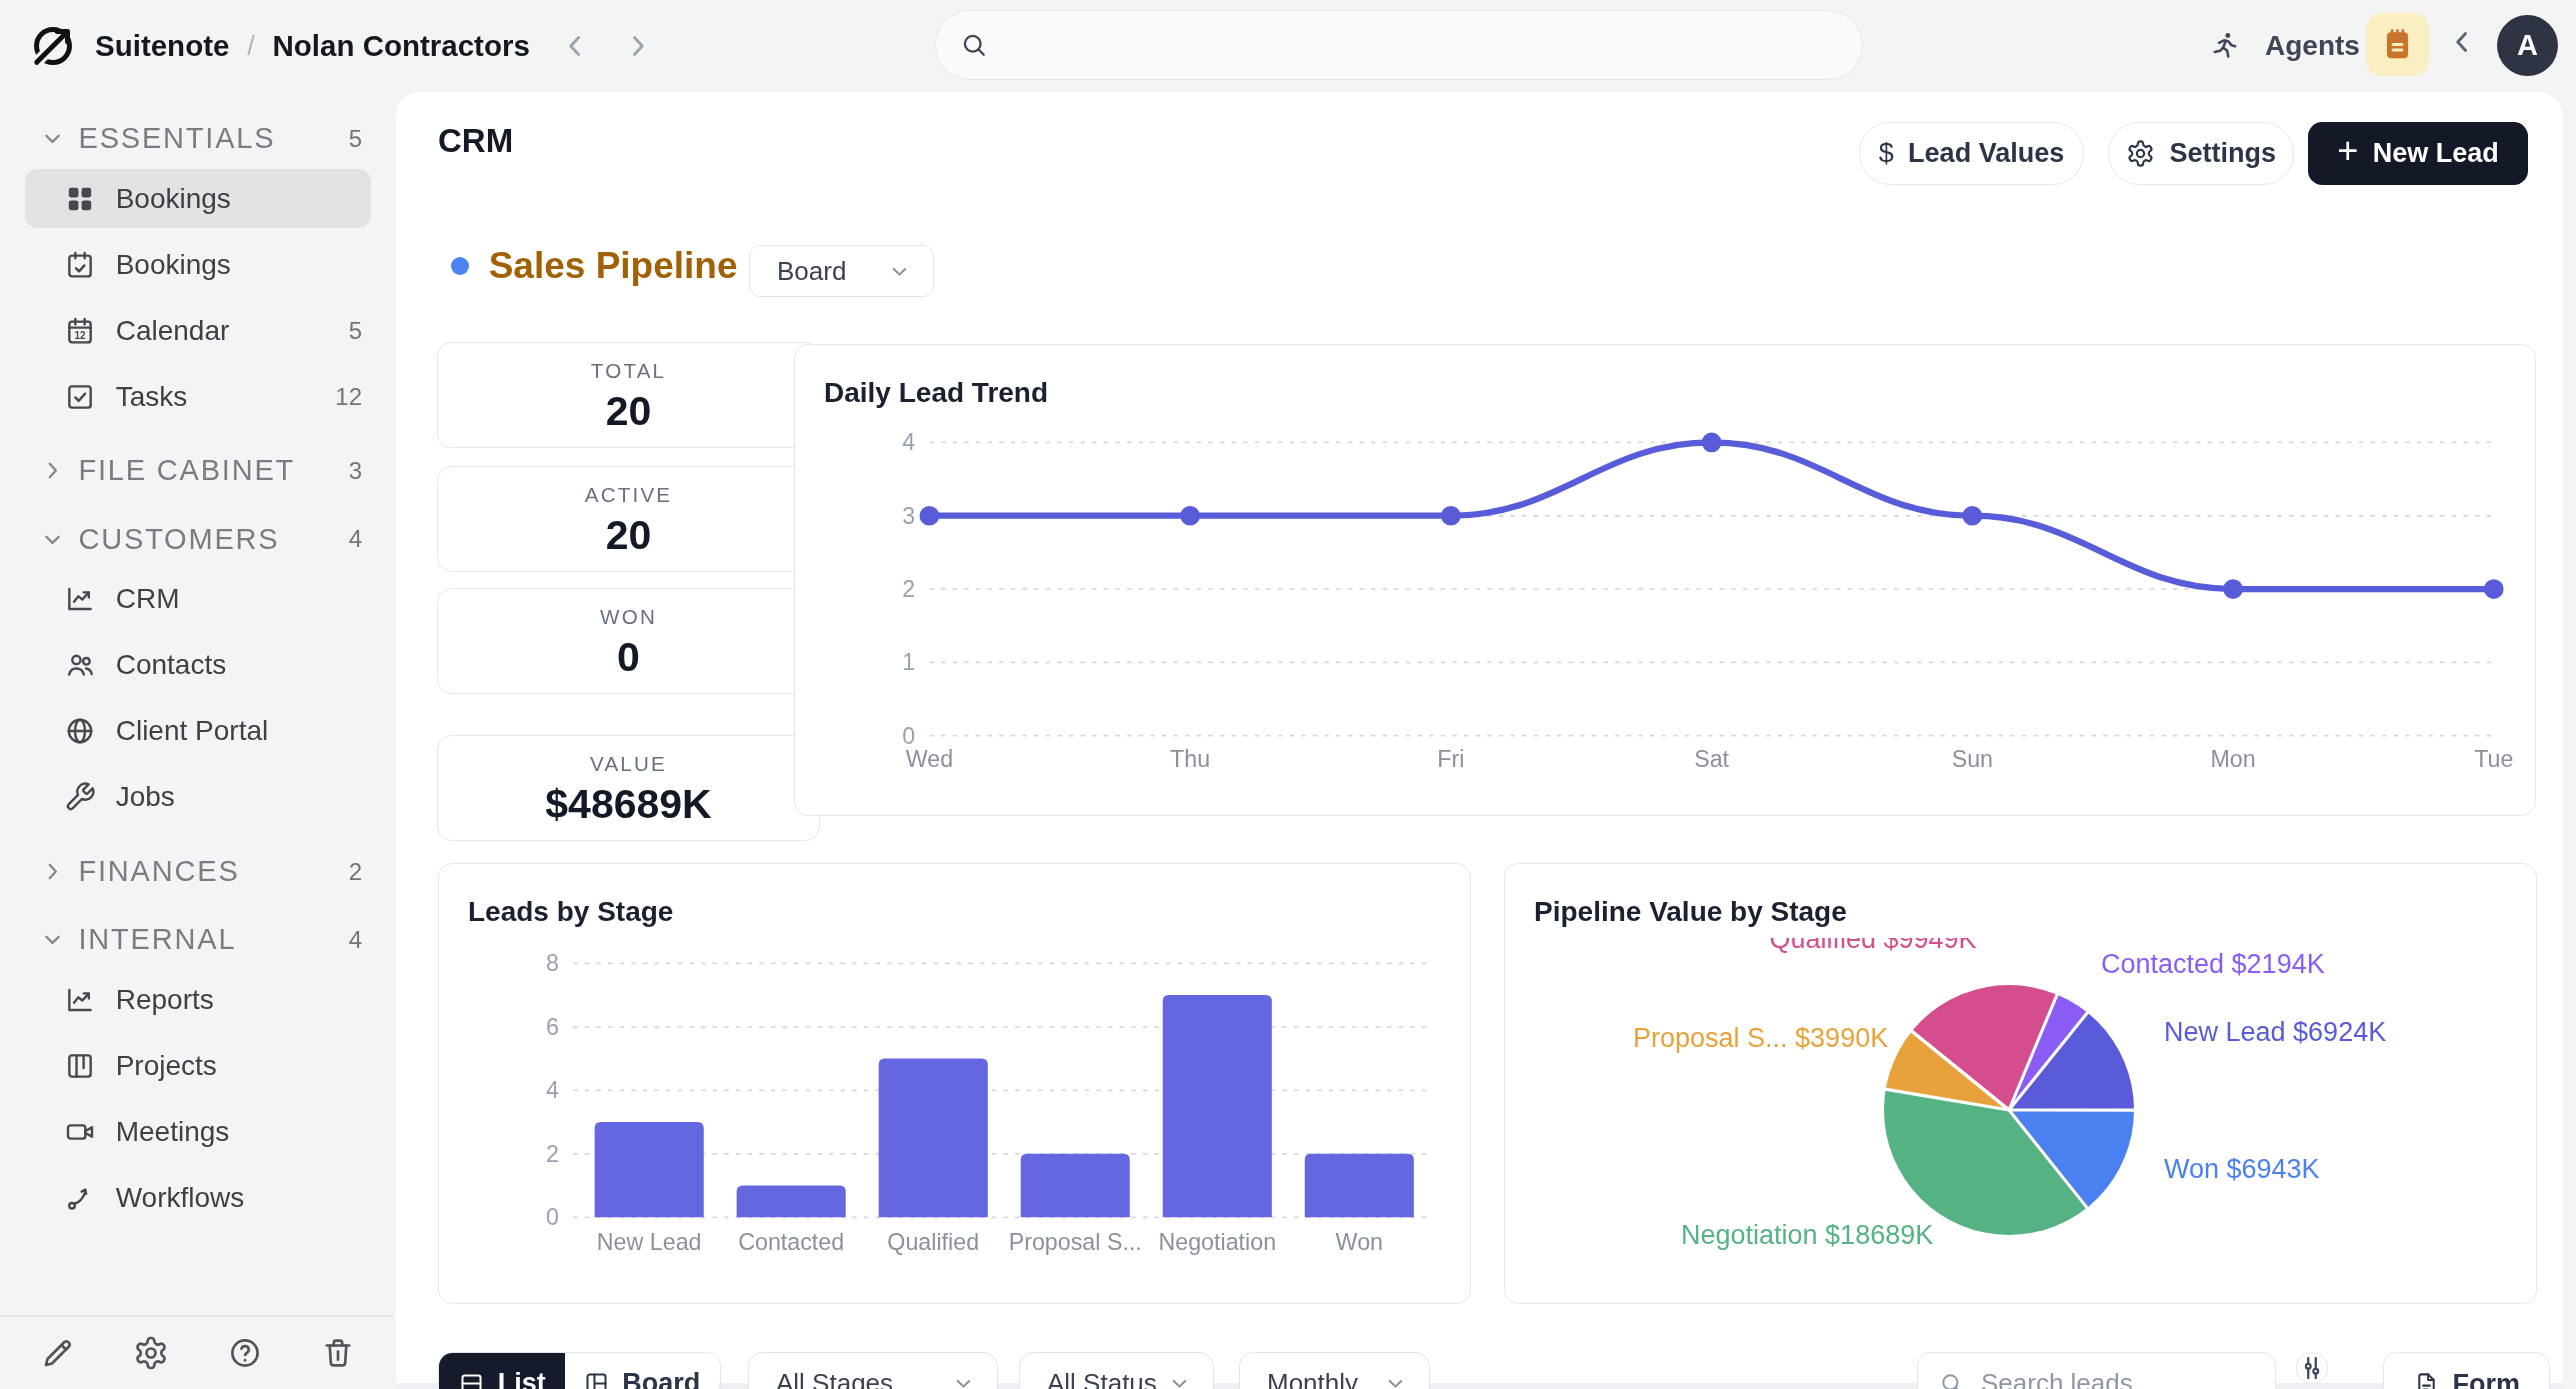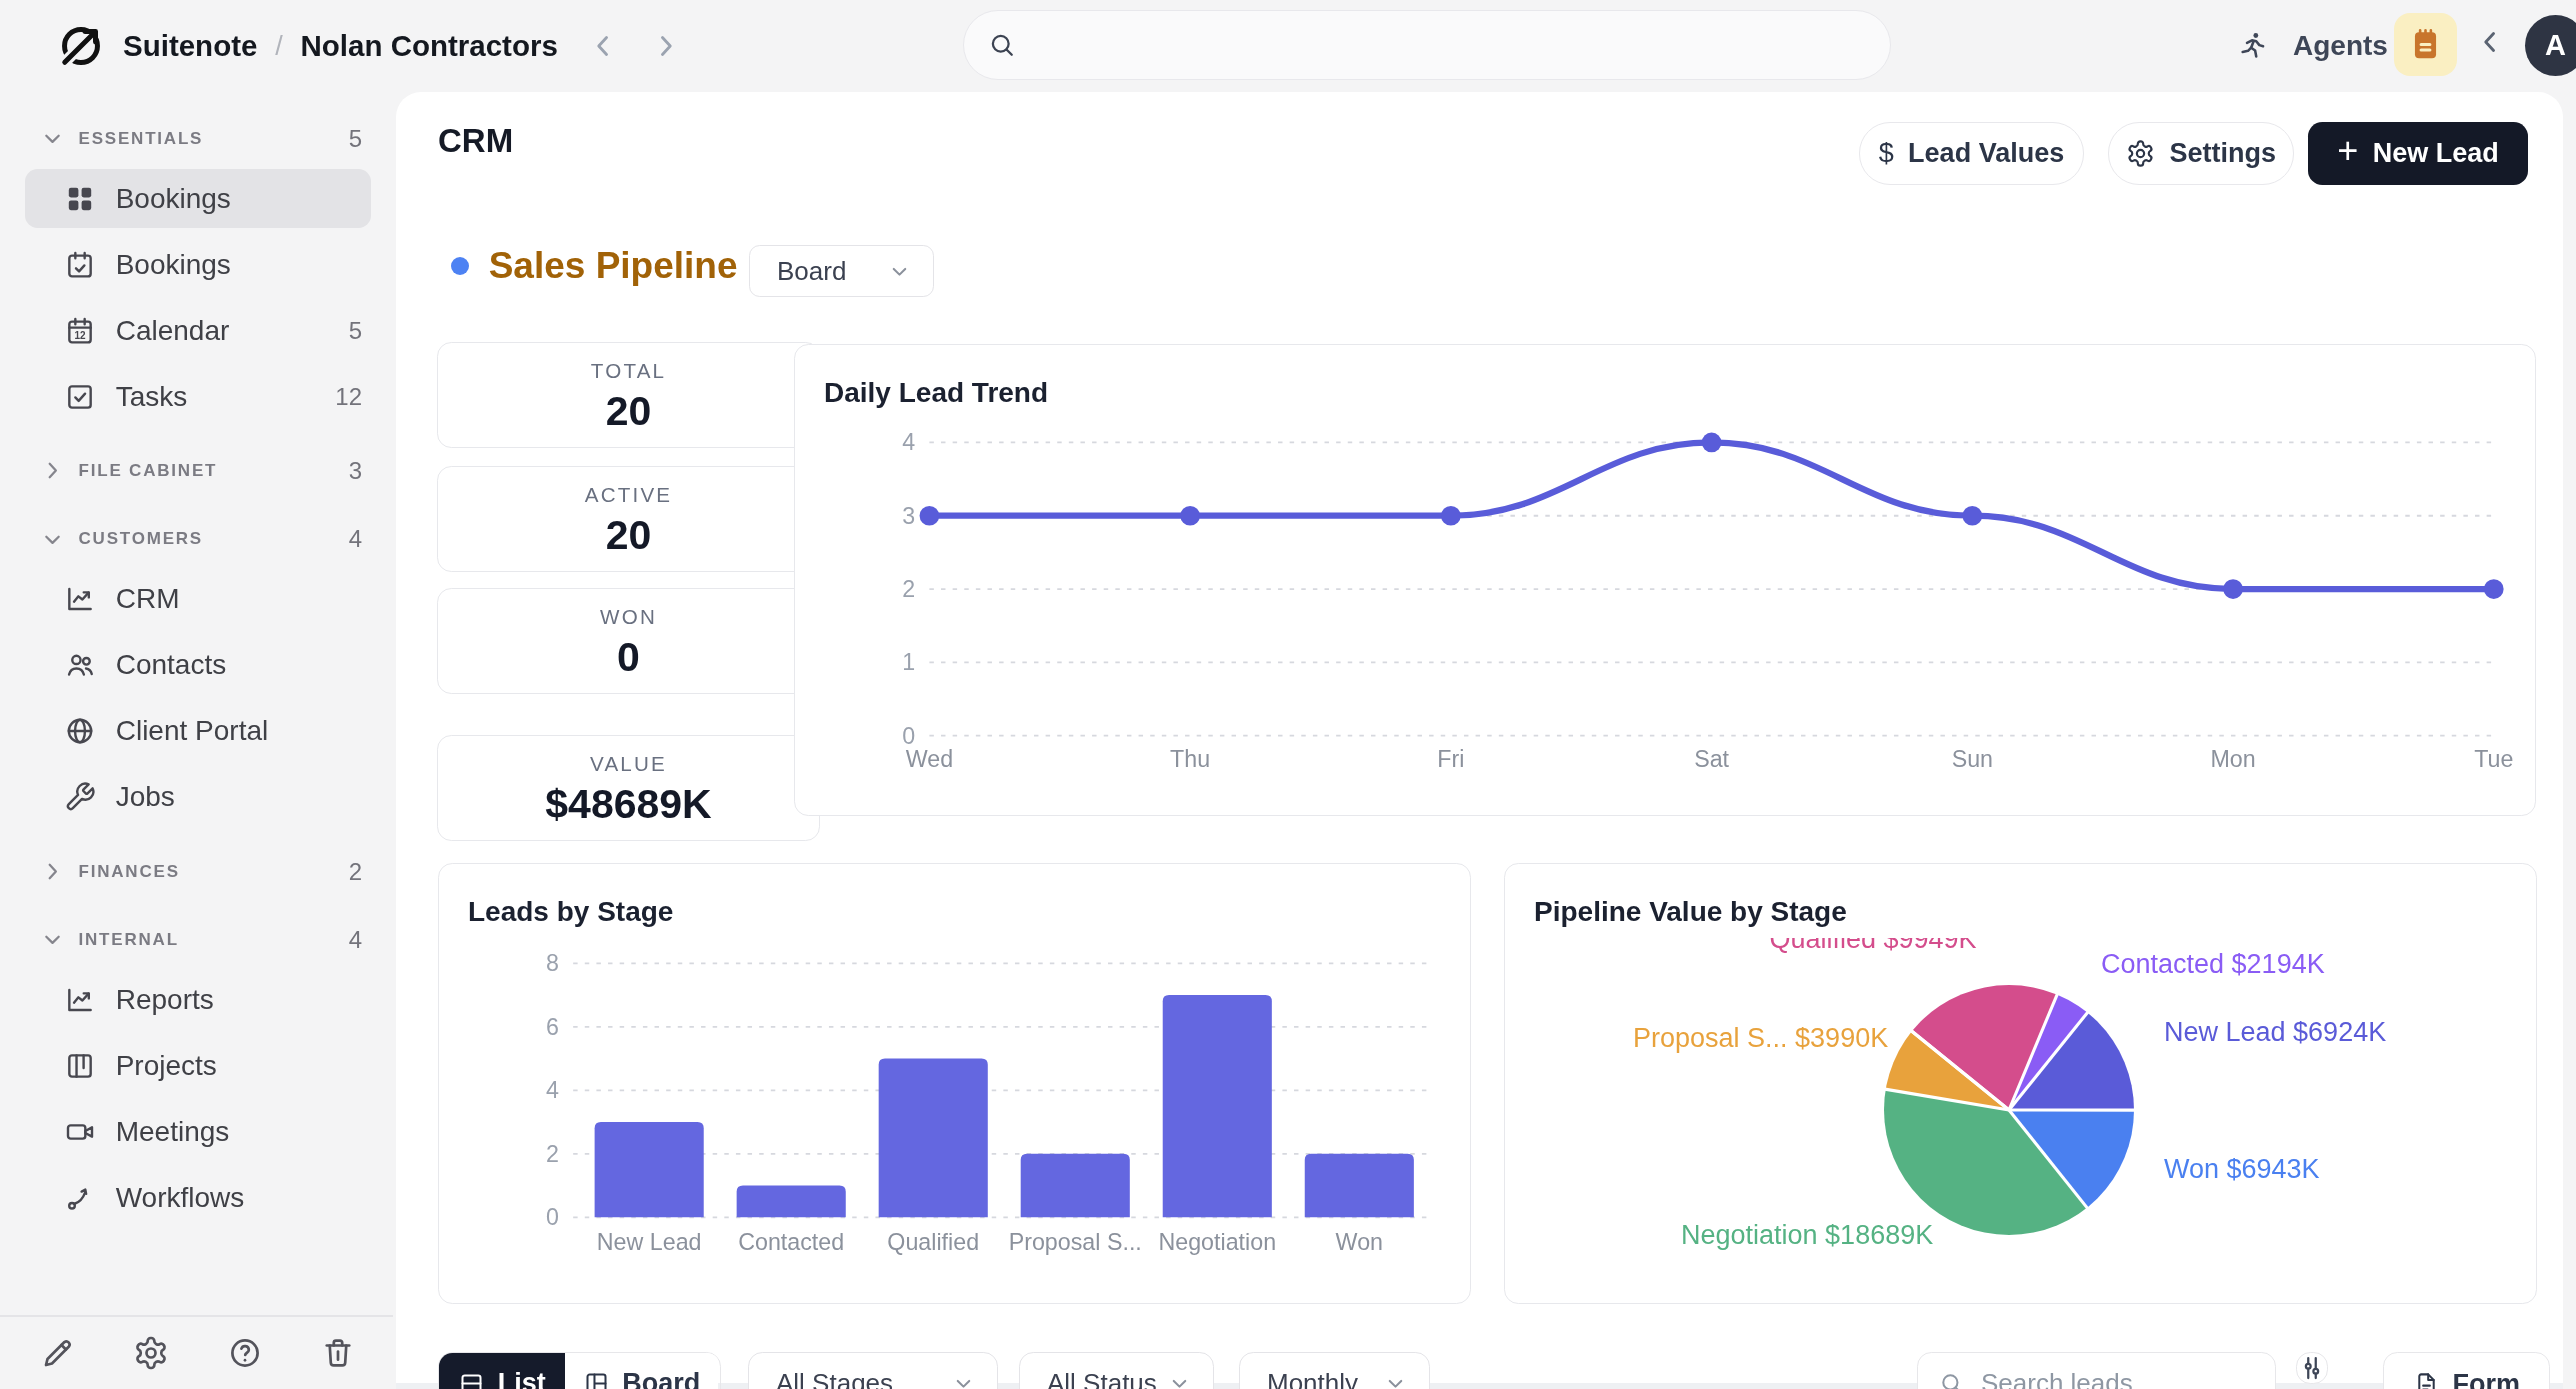--- a/index.html
+++ b/index.html
@@ -1,42 +1,42 @@
 <!DOCTYPE html>
 <html style="font-size:14.3px"><head>
 <meta charset="utf-8">
 <style>
   html,body{margin:0;padding:0;background:#f4f4f5;font-family:"Liberation Sans",sans-serif;}
   .stage{position:relative;width:2576px;height:1390px;overflow:hidden;background:#f4f4f5;}
   svg{display:block}
   .icn{flex:0 0 auto}
 
   
-  .topbar{position:absolute;left:0;top:0;width:2140px;height:92px;margin-left:28px;}
+  .topbar{position:absolute;left:0;top:0;width:2140px;height:92px;}
   .brandwrap{position:absolute;left:27px;top:0;height:92px;display:flex;align-items:center;gap:16px;}
   .brand{font-size:29.5px;font-weight:700;color:#14181f;}
   .crumb-sep{font-size:27px;color:#b1b4bb;font-weight:400;margin:0 1.8px;}
   .workspace{font-size:29.5px;font-weight:700;color:#14181f;}
   .navchev{width:41px;height:41px;display:flex;align-items:center;justify-content:center;color:#9ba3b0;cursor:pointer;margin-left:12.5px;}
   .searchpill{position:absolute;left:935px;top:9.8px;width:928px;height:70px;border-radius:35px;background:#fafafb;border:1.8px solid #e8e8ec;display:flex;align-items:center;padding:0 23px;box-sizing:border-box;gap:14.3px;}
   .searchpill input{border:none;outline:none;background:transparent;font-size:27px;color:#3c4352;font-family:inherit;width:100%;}
   .searchpill input::placeholder{color:#8e97a3;}
   .agents{position:absolute;left:2207px;top:0;height:92px;display:flex;align-items:center;gap:24px;color:#3e4657;cursor:pointer;}
   .agents .lbl{font-size:28px;font-weight:600;}
   .notebtn{position:absolute;left:2366px;top:12.5px;width:63px;height:63px;border-radius:16px;background:#faefc2;display:flex;align-items:center;justify-content:center;cursor:pointer;}
   .collapsechev{position:absolute;left:2445px;top:25px;width:43px;height:43px;display:flex;align-items:center;justify-content:center;color:#5a6372;cursor:pointer;}
   .avatar{position:absolute;left:2497px;top:15px;width:61px;height:61px;border-radius:50%;background:#2e3443;color:#fff;display:flex;align-items:center;justify-content:center;font-size:29px;font-weight:700;cursor:pointer;}
 
   
   .sidebar{position:absolute;left:0;top:92px;width:396px;height:1298px;}
   .sections{position:absolute;left:0;top:19.7px;width:396px;}
   .sec-head{height:54px;display:flex;align-items:center;padding:0 34px 0 39px;cursor:pointer;}
   .sec-head.mt{margin-top:14.3px;}
   .sec-head .chev{width:27px;height:27px;color:#85858d;margin-right:12.5px;display:flex;align-items:center;}
-  .sec-head .lbl{font-size:17px;font-weight:700;letter-spacing:1.8px;color:#7b7b83;flex:1;}
+  .sec-head .lbl{font-size:29px;font-weight:400;letter-spacing:1.8px;color:#7b7b83;flex:1;}
   .sec-head .cnt{font-size:24px;color:#73737b;}
   .s-item{position:relative;height:66px;display:flex;align-items:center;padding:0 34px 0 64px;cursor:pointer;}
   .s-item .pill{position:absolute;left:25px;right:25px;top:3.6px;bottom:3.6px;border-radius:12.5px;background:transparent;}
   .s-item.active .pill{background:#e3e3e6;}
   .s-item .icn{width:32px;height:32px;color:#47474f;margin-right:19.7px;position:relative;}
   .s-item .lbl{font-size:28px;color:#3f4046;flex:1;position:relative;}
   .s-item .cnt{font-size:24px;color:#73737b;position:relative;}
   .side-div{position:absolute;left:0;right:2.7px;top:1223px;height:1.8px;background:#e4e4e7;}
   .side-foot{position:absolute;left:0;top:1235px;width:396px;display:flex;justify-content:space-between;padding:0 32px;box-sizing:border-box;}
   .footbtn{width:52px;height:52px;display:flex;align-items:center;justify-content:center;color:#53535b;cursor:pointer;}

